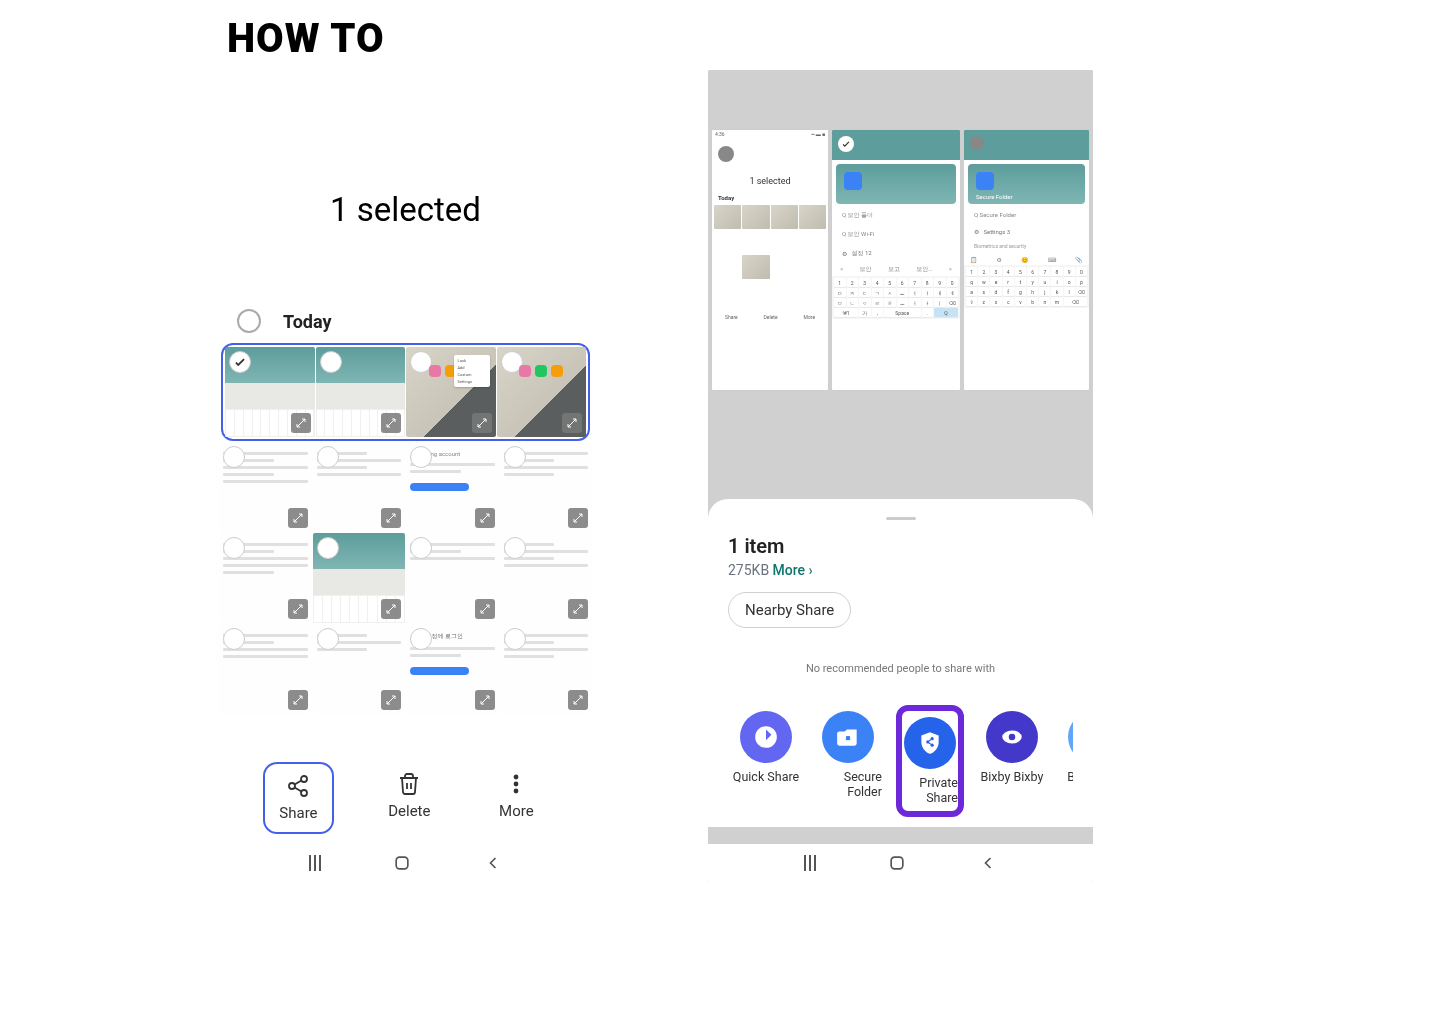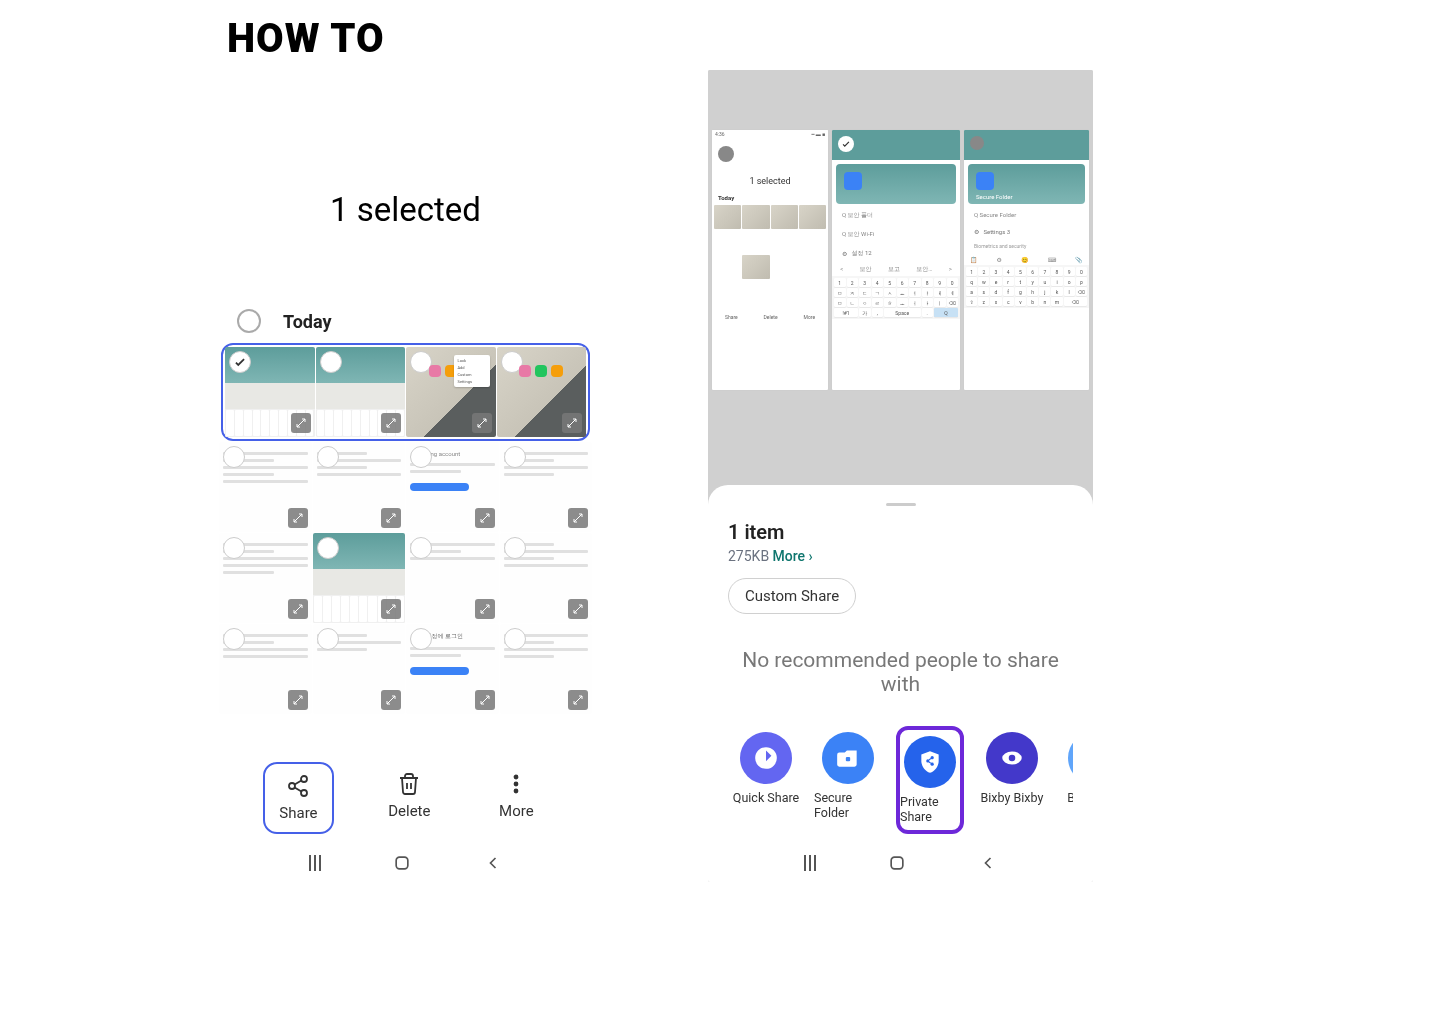--- a/index.html
+++ b/index.html
@@ -66,30 +66,30 @@
   .mini-bottom-row { display:flex; justify-content:space-around; font-size:5px; color:#666; padding-top:8px; }
   .mini-teal-block { background:linear-gradient(180deg,#5d9d9b 0%,#7fb6b4 100%); height:40px; margin:4px; border-radius:4px; position:relative; }
   .mini-teal-header { background:#5d9d9b; height:30px; margin:0; position:relative; }
   .mini-app-icon { width:18px; height:18px; background:#3b82f6; border-radius:4px; position:absolute; top:8px; left:8px; }
   .mini-search-row { background:#fff; margin:4px; padding:3px 6px; border-radius:10px; font-size:6px; color:#888; display:flex; align-items:center; gap:4px; }
   .mini-list-row { background:#fff; margin:2px 4px; padding:3px 6px; border-radius:2px; font-size:6px; color:#777; display:flex; align-items:center; gap:4px; }
   .mini-kbd { display:grid; grid-template-columns:repeat(10,1fr); gap:1px; padding:2px; background:#f6f6f6; }
   .mini-key { height:9px; background:#fff; border-radius:1px; font-size:5px; display:flex; align-items:center; justify-content:center; color:#555; box-shadow:0 0.5px 0 rgba(0,0,0,0.1); }
   .mini-chiprow { display:flex; justify-content:space-around; padding:2px 0; font-size:6px; color:#888; }
   
-  .share-sheet { position:absolute; bottom:38px; left:0; right:0; background:#fff; border-top-left-radius:20px; border-top-right-radius:20px; padding:18px 20px 10px 20px; }
+  .share-sheet { position:absolute; bottom:55px; left:0; right:0; background:#fff; border-top-left-radius:20px; border-top-right-radius:20px; padding:18px 20px 10px 20px; }
   .sheet-handle { width:30px; height:3px; background:#ccc; border-radius:2px; margin:0 auto 14px auto; }
   .sheet-title { font-size:20px; font-weight:600; color:#222; }
   .sheet-sub { font-size:14px; color:#6b7280; margin-top:4px; }
   .sheet-sub .more { color:#0f766e; font-weight:500; }
   .chip { display:inline-block; border:1px solid #d0d0d0; border-radius:20px; padding:8px 16px; font-size:15px; color:#333; margin-top:14px; }
-  .rec-text { text-align:center; color:#787878; font-size:21px; padding:34px 0 30px 0; }
+  .rec-text { text-align:center; color:#787878; font-size:11px; padding:34px 0 30px 0; }
   .apps-row { display:flex; gap:14px; overflow:hidden; justify-content:flex-start; padding-left:4px; }
-  .app-item { display:flex; flex-direction:column; align-items:center; gap:6px; font-size:12.5px; color:#333; text-align:left; width:68px; flex-shrink:0; padding:6px 0; border-radius:12px; line-height:1.2; }
-  .app-item.highlighted { border:4px solid #6d28d9; }
+  .app-item { display:flex; flex-direction:column; align-items:center; gap:6px; font-size:12.5px; color:#333; text-align:right; width:68px; flex-shrink:0; padding:6px 0; border-radius:12px; line-height:1.2; }
+  .app-item.highlighted { border:6px solid #6d28d9; }
   .app-icon { width:52px; height:52px; border-radius:50%; display:flex; align-items:center; justify-content:center; }
   .app-icon svg { width:26px; height:26px; fill:#fff; }
   .ai-quick { background:#6366f1; }
   .ai-secure { background:#3b82f6; }
   .ai-private { background:#2563eb; }
   .ai-bixby { background:#4338ca; }
   .ai-bt { background:#60a5fa; }
   
   .right-nav { position:absolute; bottom:0; left:0; right:0; height:38px; background:#fff; display:flex; justify-content:space-around; align-items:center; padding:0 60px; }
 </style>
@@ -585,21 +585,21 @@
       </div>
     </div>
   </div>
 
   <div class="share-sheet">
     <div class="sheet-handle"></div>
     <div class="sheet-title">1 item</div>
     <div class="sheet-sub">
       <span>275KB</span>&nbsp;<span class="more"><span>More</span>&nbsp;›</span>
     </div>
-    <div class="chip">Custom Share</div>
+    <div class="chip">Nearby Share</div>
     <div class="rec-text">No recommended people to share with</div>
     <div class="apps-row">
       <div class="app-item">
         <div class="app-icon ai-quick">
             <svg viewBox="0 0 24 24">
               <path d="M12 2a10 10 0 100 20 10 10 0 000-20zm0 3l5 5-5 5V5z" fill="#fff"></path>
               <path d="M12 5a7 7 0 107 7" stroke="#fff" stroke-width="2" fill="none"></path>
             </svg>
           </div>
         <span>Quick Share</span>

